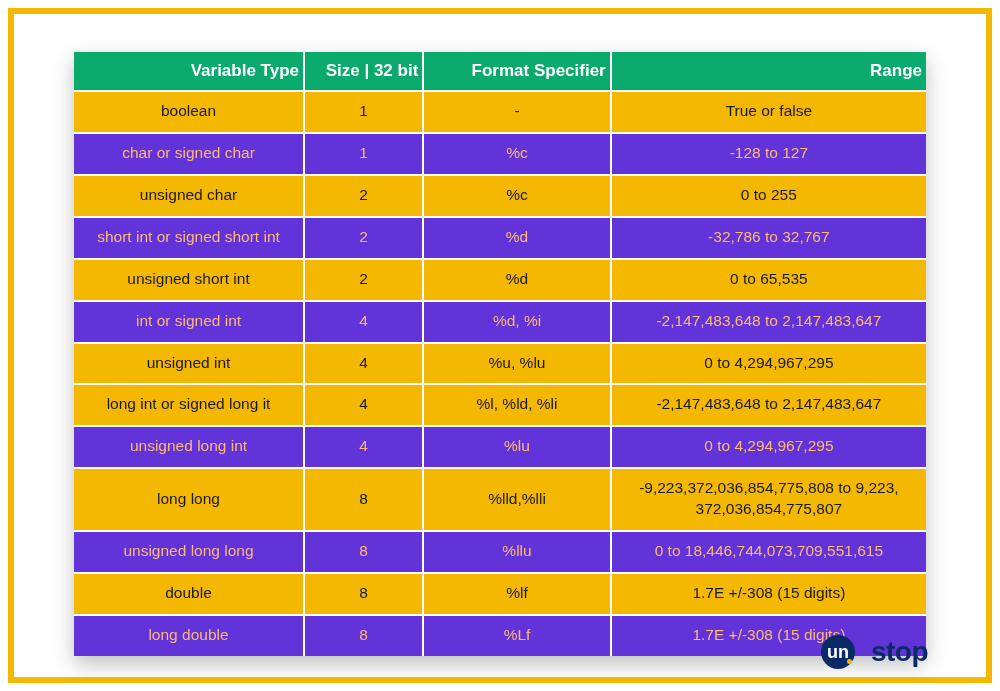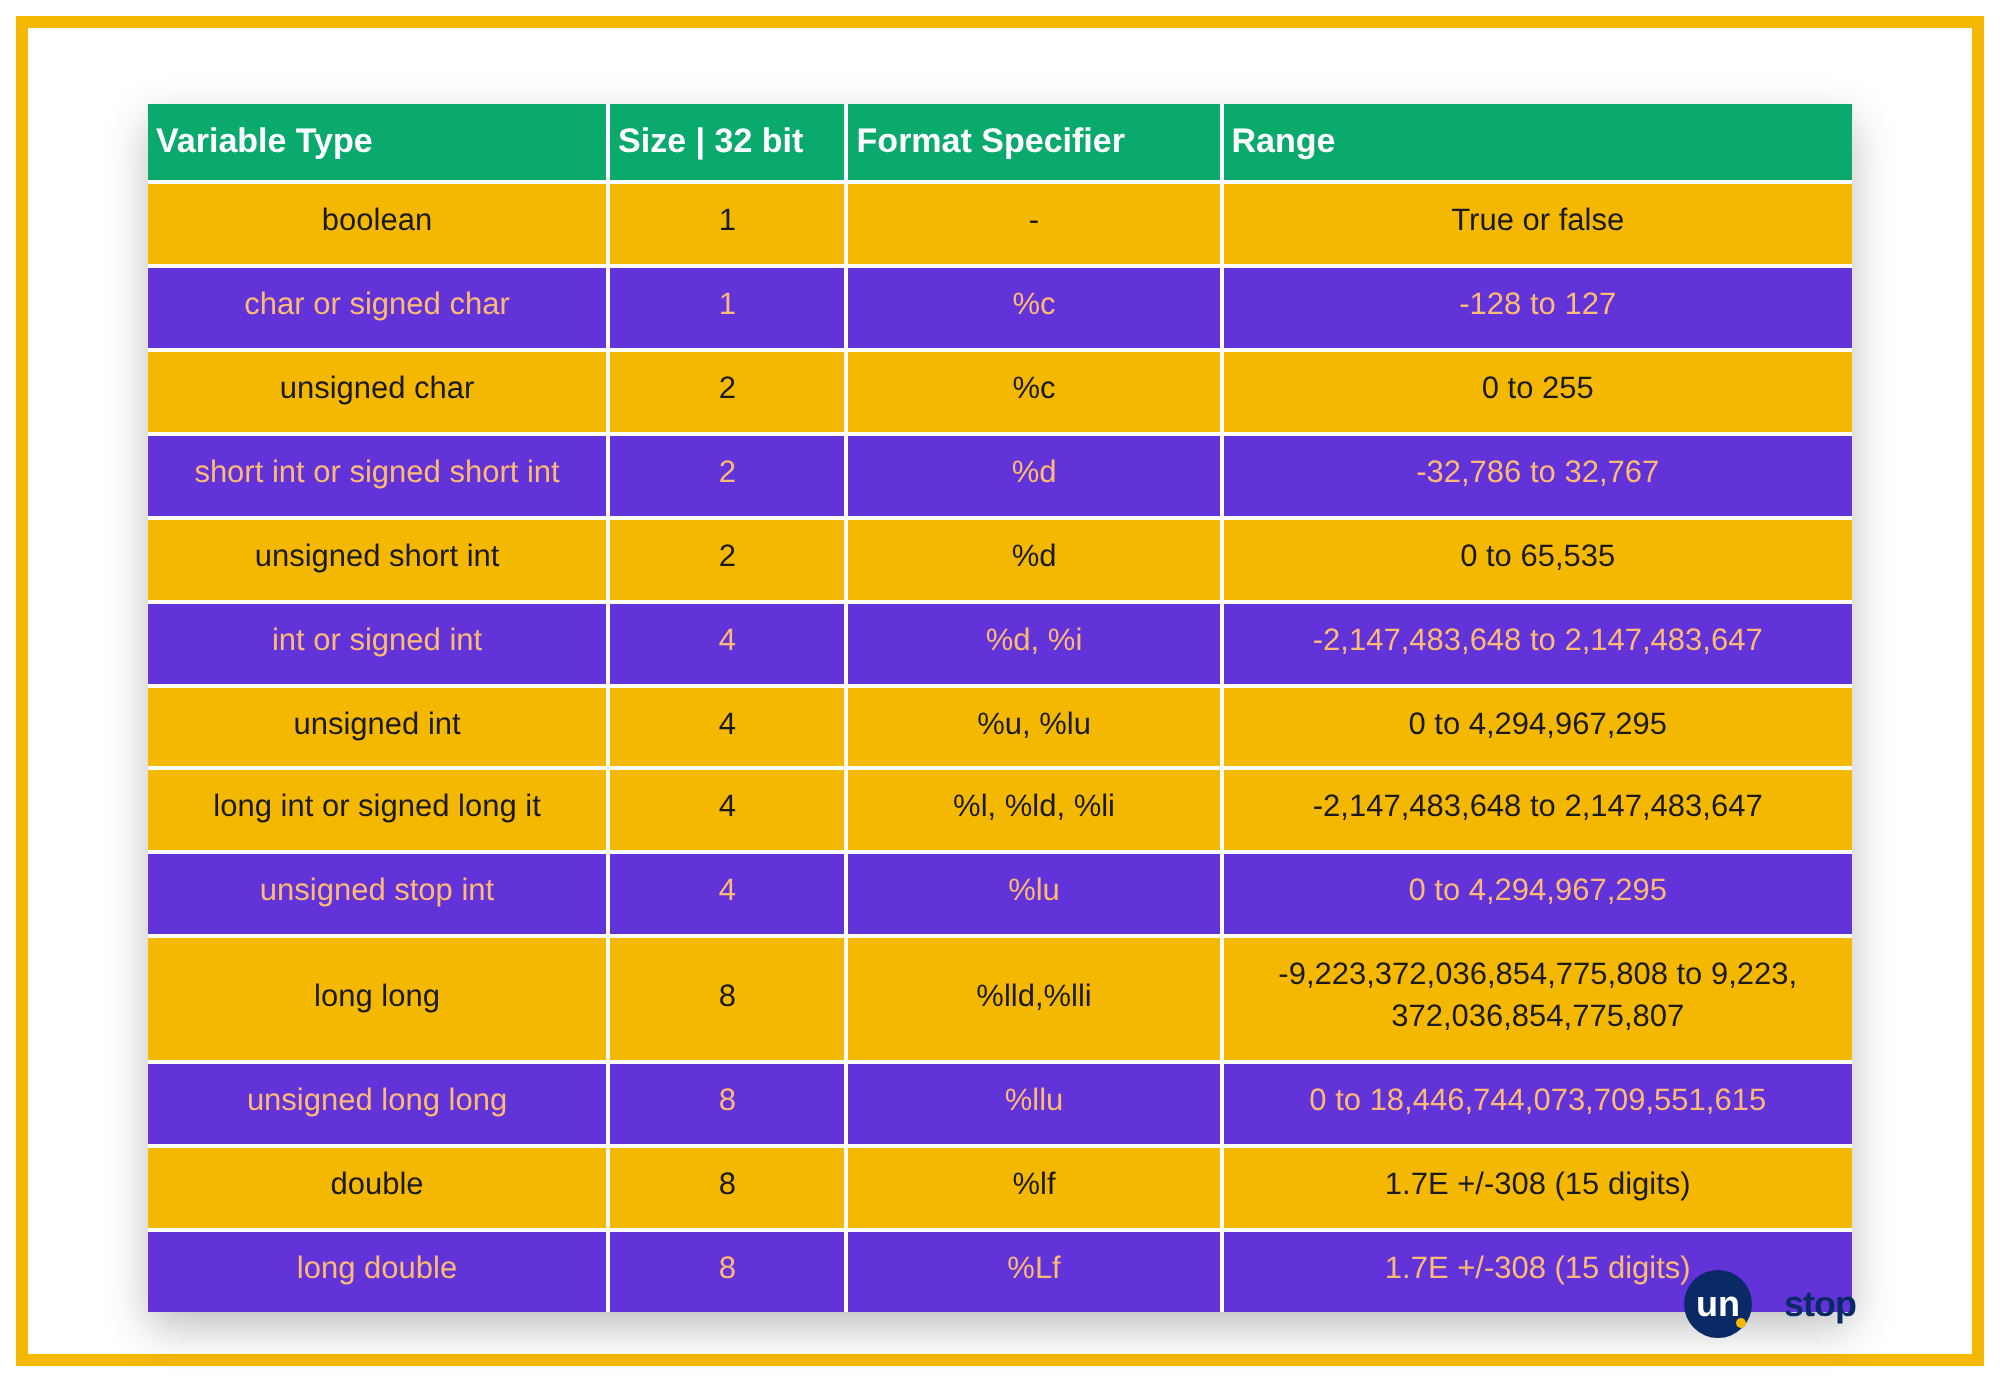--- a/index.html
+++ b/index.html
@@ -33,21 +33,21 @@
   col.c2 { width: 14%; }
   col.c3 { width: 22%; }
   col.c4 { width: 37%; }
   th {
     background: #0aa96c;
     color: #ffffff;
     font-weight: 700;
     font-size: 17px;
     padding: 9px 4px;
     border-left: 2px solid #ffffff;
-    text-align: left;
+    text-align: right;
   }
   th:first-child { border-left: none; }
   td {
     text-align: center;
     font-size: 15.5px;
     font-weight: 500;
     padding: 9px 4px 10px 4px;
     border-left: 2px solid #ffffff;
     border-top: 2px solid #ffffff;
     line-height: 1.35;
@@ -88,21 +88,21 @@
     position: absolute;
     right: 3px;
     bottom: 5px;
     width: 5px;
     height: 5px;
     background: #f5b800;
     border-radius: 50%;
   }
   .logo-text {
     font-weight: 700;
-    font-size: 18px;
+    font-size: 28px;
     color: #0a2a66;
     margin-left: -2px;
     letter-spacing: -0.5px;
   }
 </style>
 </head>
 <body>
 
 <div class="outer-frame">
   <div class="table-wrap">
@@ -164,21 +164,21 @@
             <td>%u, %lu</td>
             <td>0 to 4,294,967,295</td>
           </tr>
           <tr class="row-yellow">
             <td>long int or signed long it</td>
             <td>4</td>
             <td>%l, %ld, %li</td>
             <td>-2,147,483,648 to 2,147,483,647</td>
           </tr>
           <tr class="row-purple">
-            <td>unsigned stop int</td>
+            <td>unsigned long int</td>
             <td>4</td>
             <td>%lu</td>
             <td>0 to 4,294,967,295</td>
           </tr>
           <tr class="row-yellow">
             <td>long long</td>
             <td>8</td>
             <td>%lld,%lli</td>
             <td>-9,223,372,036,854,775,808 to 9,223, 372,036,854,775,807</td>
           </tr>

